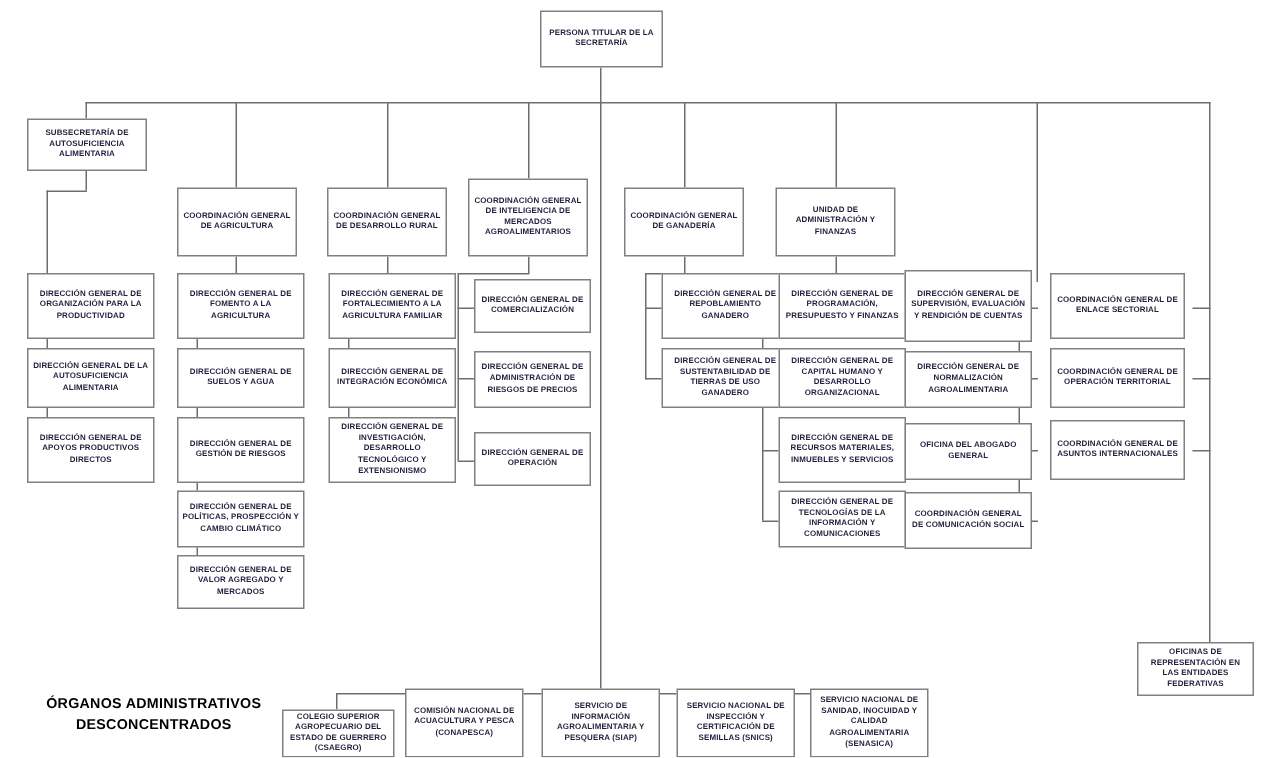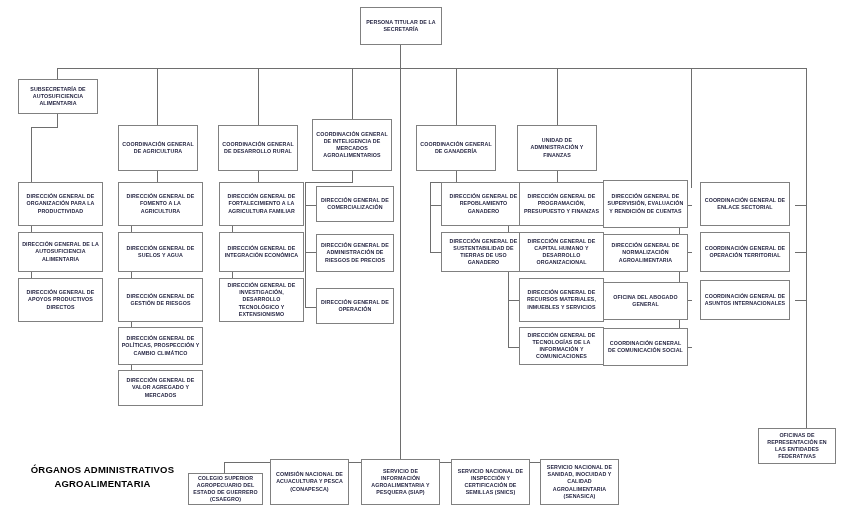--- a/index.html
+++ b/index.html
@@ -244,21 +244,21 @@
     <span>COORDINACIÓN GENERAL DE OPERACIÓN TERRITORIAL</span>
   </div>
   <div class="node" style="left:700px; top:280px; width:90px; height:40px;">
     <span>COORDINACIÓN GENERAL DE ASUNTOS INTERNACIONALES</span>
   </div>
 
   <div class="node" style="left:758px; top:428px; width:78px; height:36px;">
     <span>OFICINAS DE REPRESENTACIÓN EN LAS ENTIDADES FEDERATIVAS</span>
   </div>
 
-  <div class="section-label" style="left:20px; top:463px; width:165px;">ÓRGANOS ADMINISTRATIVOS AGROALIMENTARIA</div>
+  <div class="section-label" style="left:20px; top:463px; width:165px;">ÓRGANOS ADMINISTRATIVOS DESCONCENTRADOS</div>
 
   <div class="node" style="left:188px; top:473px; width:75px; height:32px;">
     <span>COLEGIO SUPERIOR AGROPECUARIO DEL ESTADO DE GUERRERO (CSAEGRO)</span>
   </div>
   <div class="node" style="left:270px; top:459px; width:79px; height:46px; top:459px;">
     <span>COMISIÓN NACIONAL DE ACUACULTURA Y PESCA (CONAPESCA)</span>
   </div>
   <div class="node" style="left:361px; top:459px; width:79px; height:46px;">
     <span>SERVICIO DE INFORMACIÓN AGROALIMENTARIA Y PESQUERA (SIAP)</span>
   </div>

